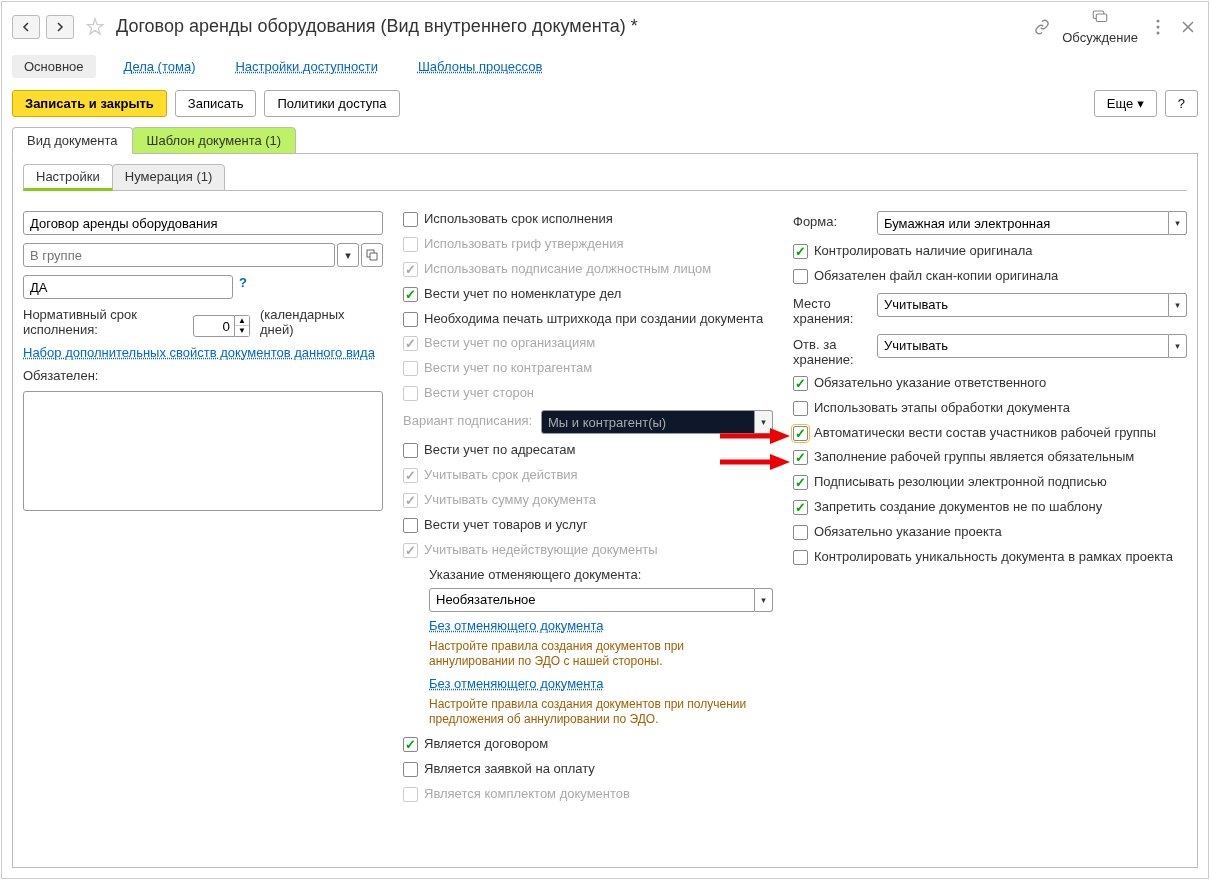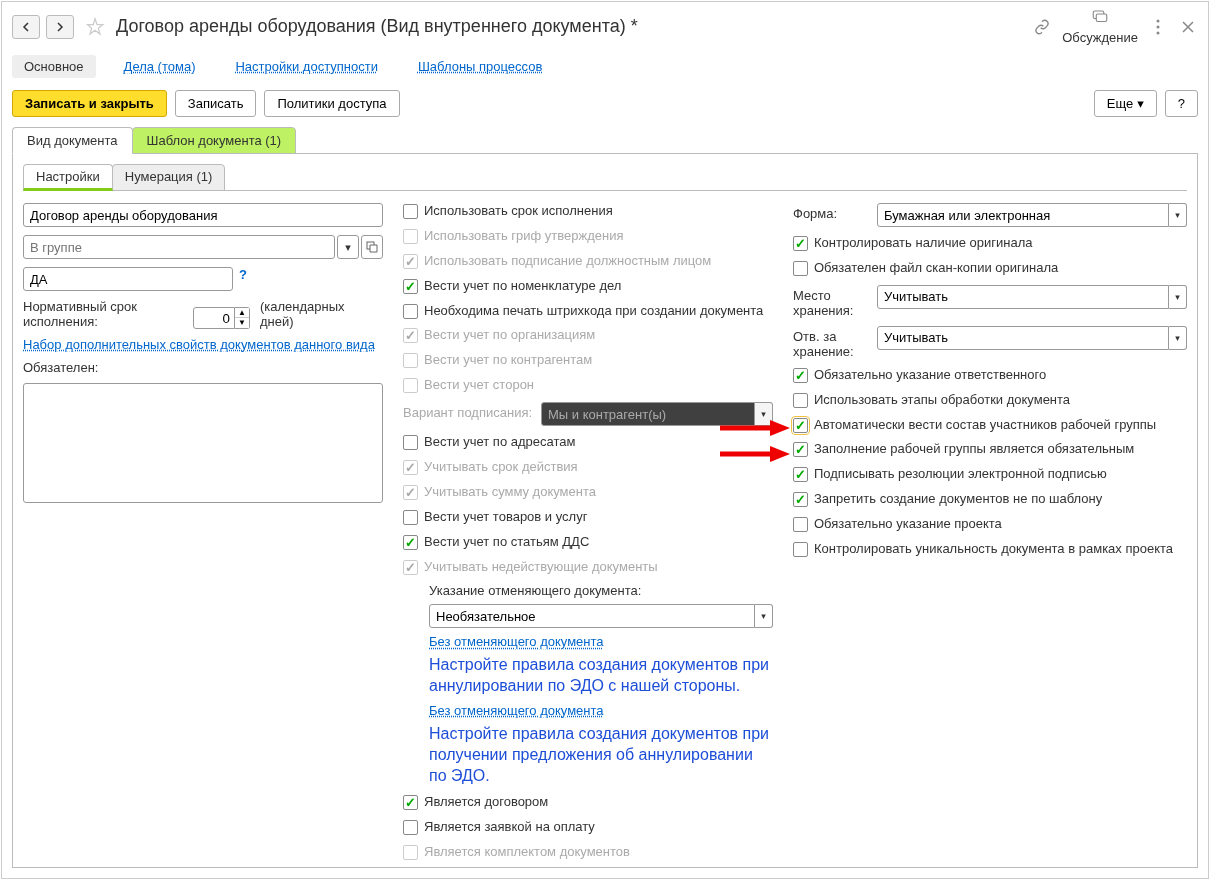--- a/index.html
+++ b/index.html
@@ -32,21 +32,21 @@
 
 .tabs { display: flex; margin: 0 10px; }
 .tab { border: 1px solid #bbb; padding: 5px 14px; background: #bef264; cursor: pointer; border-radius: 4px 4px 0 0; margin-right: -1px; position: relative; }
 .tab.active { background: #fff; border-bottom: 1px solid #fff; z-index: 1; }
 
 .tab-content { border: 1px solid #bbb; margin: 0 10px 10px 10px; flex: 1; padding: 10px; overflow: auto; margin-top: -1px; }
 
 .inner-tabs { display: flex; }
 .inner-tab { border: 1px solid #bbb; padding: 4px 12px; background: #eee; cursor: pointer; border-radius: 4px 4px 0 0; margin-right: -1px; position: relative; }
 .inner-tab.active { background: #fff; border-bottom: 3px solid #84cc16; z-index: 1; }
-.inner-content { border-top: 1px solid #bbb; margin-top: -1px; padding-top: 12px; }
+.inner-content { border-top: 1px solid #bbb; margin-top: -1px; padding-top: 20px; }
 
 .columns { display: flex; gap: 20px; }
 .col { display: flex; flex-direction: column; gap: 8px; }
 .col1 { width: 360px; }
 .col2 { width: 370px; }
 .col3 { flex: 1; }
 
 .input-field { width: 100%; border: 1px solid #999; padding: 3px 6px; font-size: 13px; height: 24px; border-radius: 3px; }
 .input-group { display: flex; gap: 2px; }
 .input-sm-btn { width: 22px; height: 24px; border: 1px solid #999; background: #fff; display: flex; align-items: center; justify-content: center; cursor: pointer; border-radius: 3px; font-size: 11px; }
@@ -73,27 +73,27 @@
 .checkbox-label.disabled { color: #aaa; cursor: default; }
 .checkbox.highlight { outline: 1px solid #f0c040; outline-offset: 1px; }
 
 .select-row { display: flex; align-items: flex-start; gap: 8px; }
 .select-label { width: 76px; padding-top: 3px; }
 .select-wrap { flex: 1; display: flex; }
 .select-wrap input { flex: 1; border: 1px solid #999; height: 24px; padding: 0 6px; border-radius: 3px 0 0 3px; font-size: 13px; }
 .select-btn { width: 18px; height: 24px; border: 1px solid #999; border-left: none; background: #fff; border-radius: 0 3px 3px 0; cursor: pointer; display: flex; align-items: center; justify-content: center; font-size: 9px; }
 
 .sub-block { margin-left: 26px; display: flex; flex-direction: column; gap: 6px; }
-.hint-text { color: #1d4ed8; font-size: 16px; line-height: 1.3; }
+.hint-text { color: #a16207; font-size: 12px; line-height: 1.3; }
 
 .arrow-annot { position: absolute; pointer-events: none; }
 .arrow-svg { width: 70px; height: 20px; }
 .question-mark { color: #0066cc; font-weight: bold; margin-left: 6px; cursor: pointer; }
 
-.disabled-select input { background: #404040; color: #aaa; }
+.disabled-select input { background: #0f172a; color: #aaa; }
 .disabled-select .select-btn { background: #f5f5f5; }
 </style>
 </head>
 <body>
 
 <div class="window">
 
   <div class="header">
     <div class="nav-btn">
       <svg viewBox="0 0 10 10">
@@ -258,24 +258,20 @@
             </div>
           <div class="checkbox-row">
               <span class="checkbox checked disabled"></span>
               <span class="checkbox-label disabled">Учитывать сумму документа</span>
             </div>
           <div class="checkbox-row">
               <span class="checkbox"></span>
               <span class="checkbox-label">Вести учет товаров и услуг</span>
             </div>
           <div class="checkbox-row">
-              <span class="checkbox checked"></span>
-              <span class="checkbox-label">Вести учет по статьям ДДС</span>
-            </div>
-          <div class="checkbox-row">
               <span class="checkbox checked disabled"></span>
               <span class="checkbox-label disabled">Учитывать недействующие документы</span>
             </div>
 
           <div class="sub-block">
             <div>Указание отменяющего документа:</div>
             <div class="select-wrap">
               <input readonly="" value="Необязательное" style="">
               <div class="select-btn">▾</div>
             </div>

